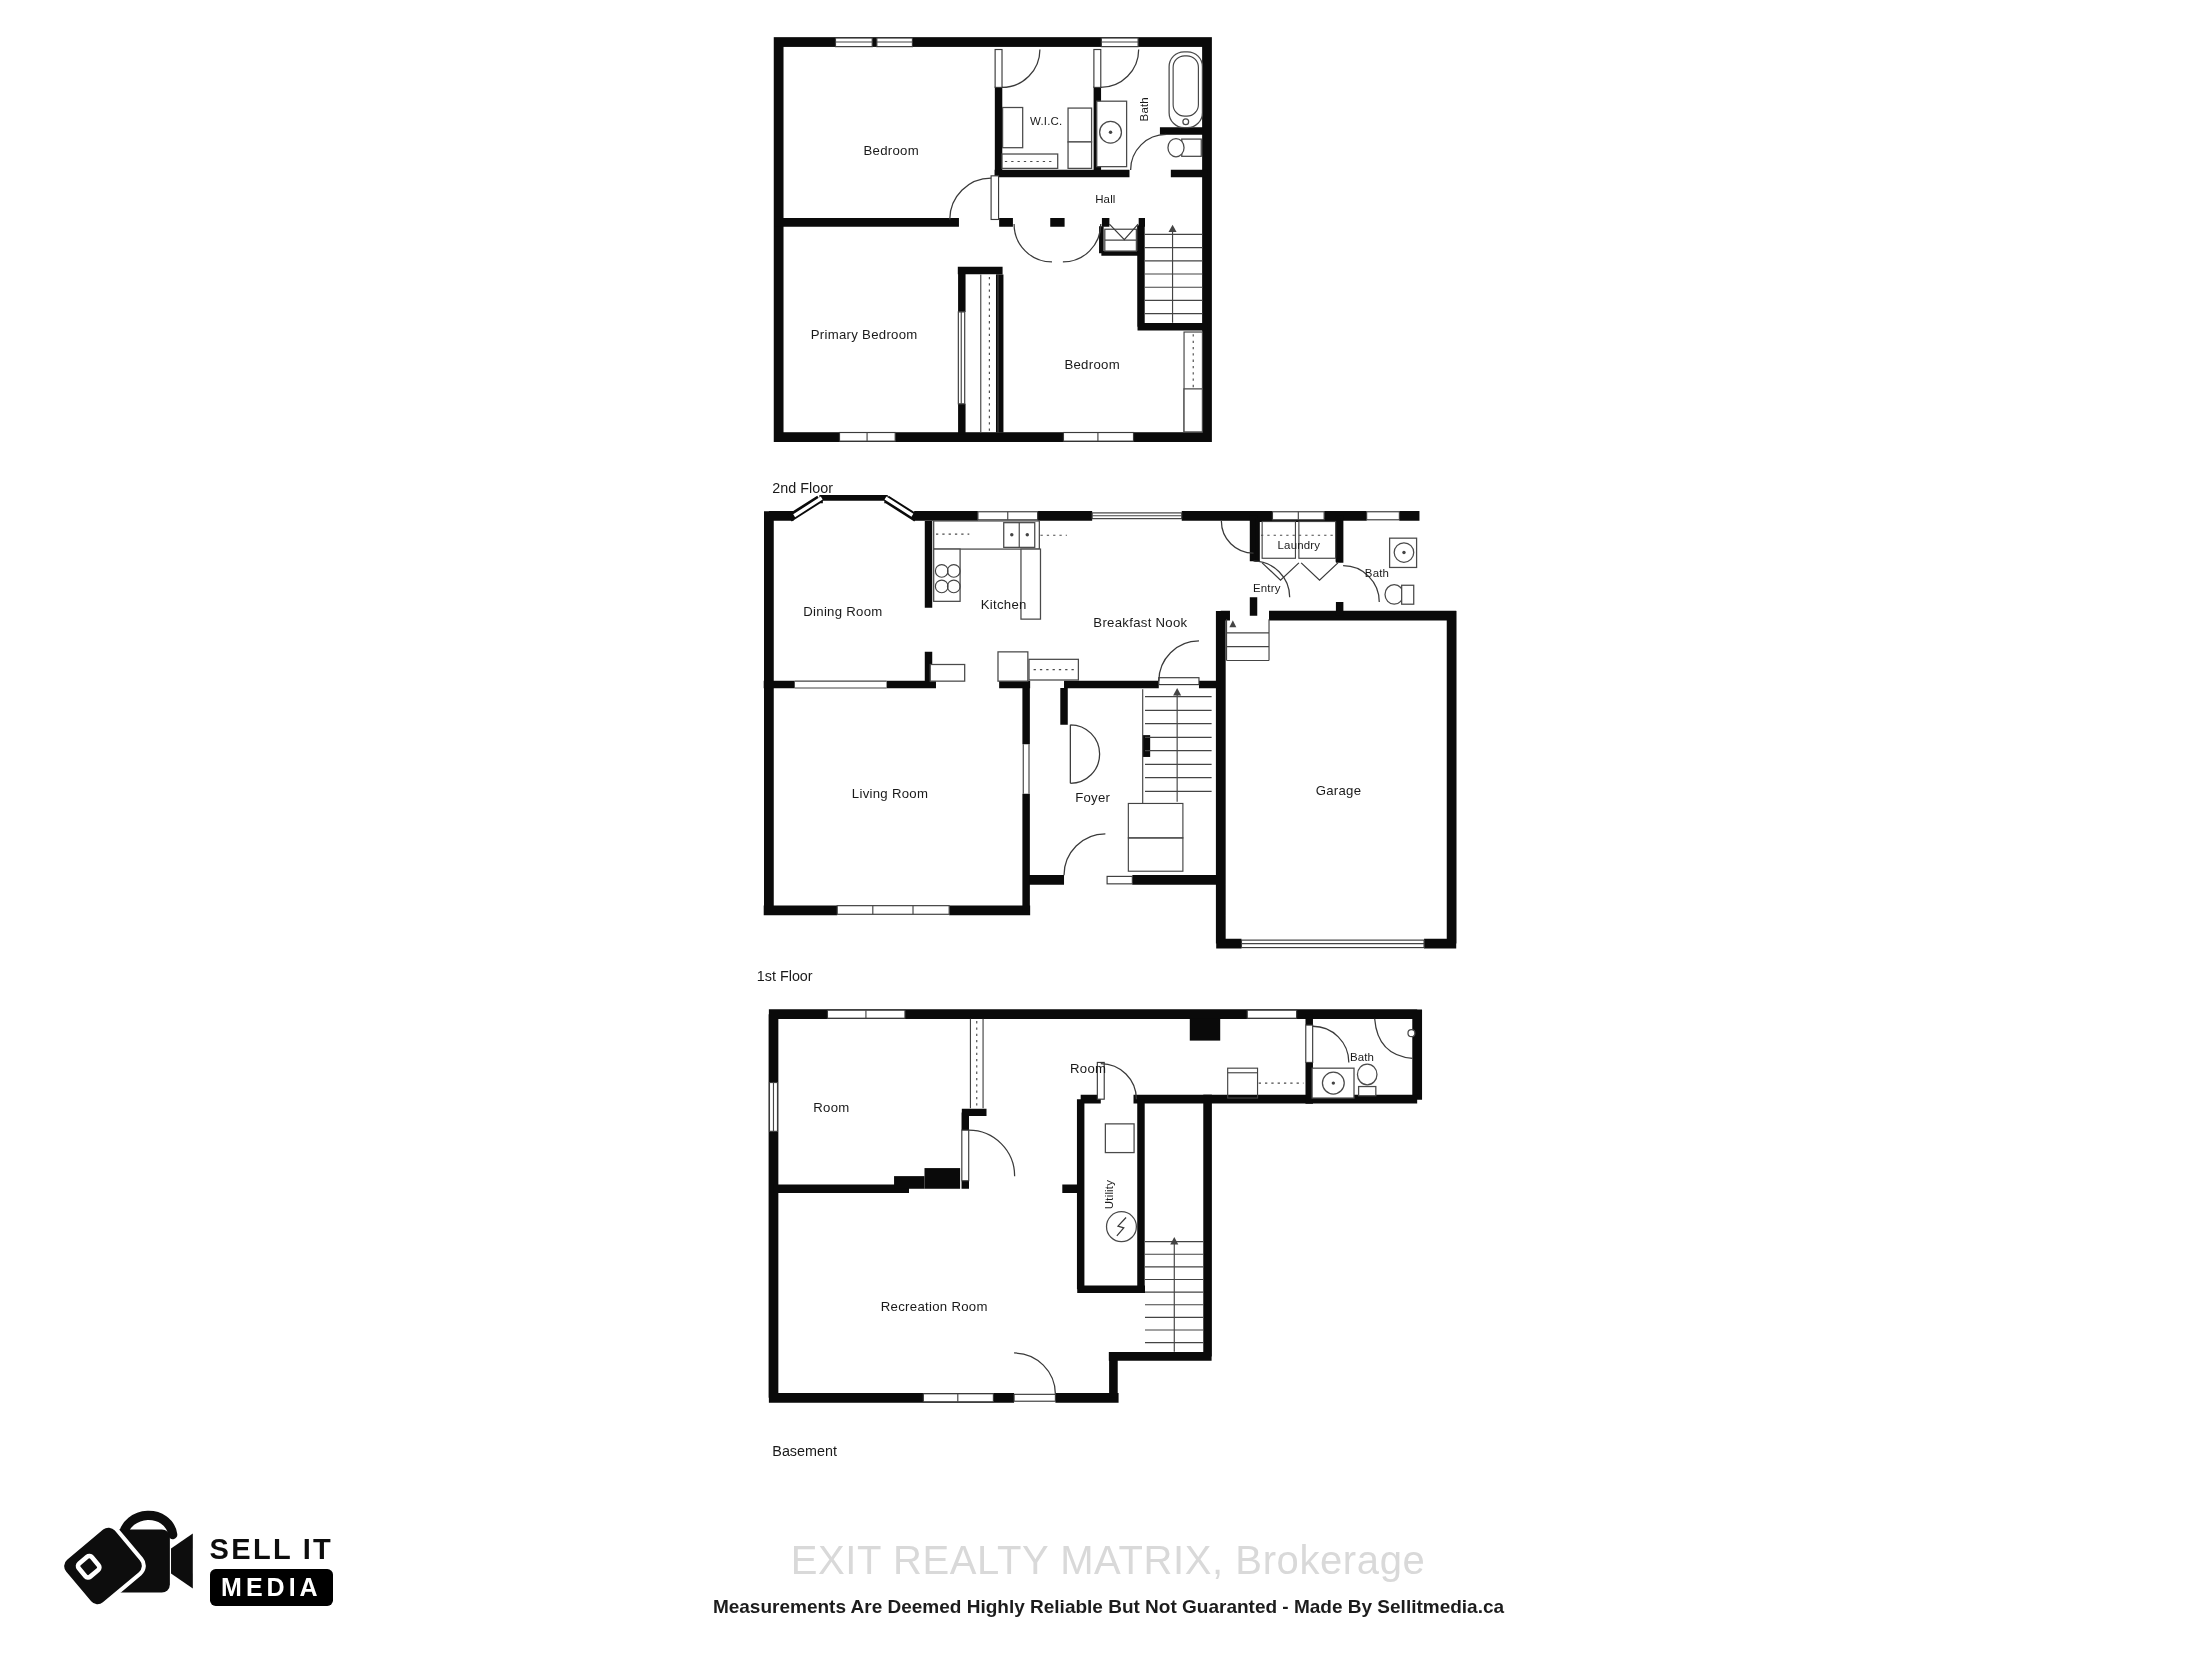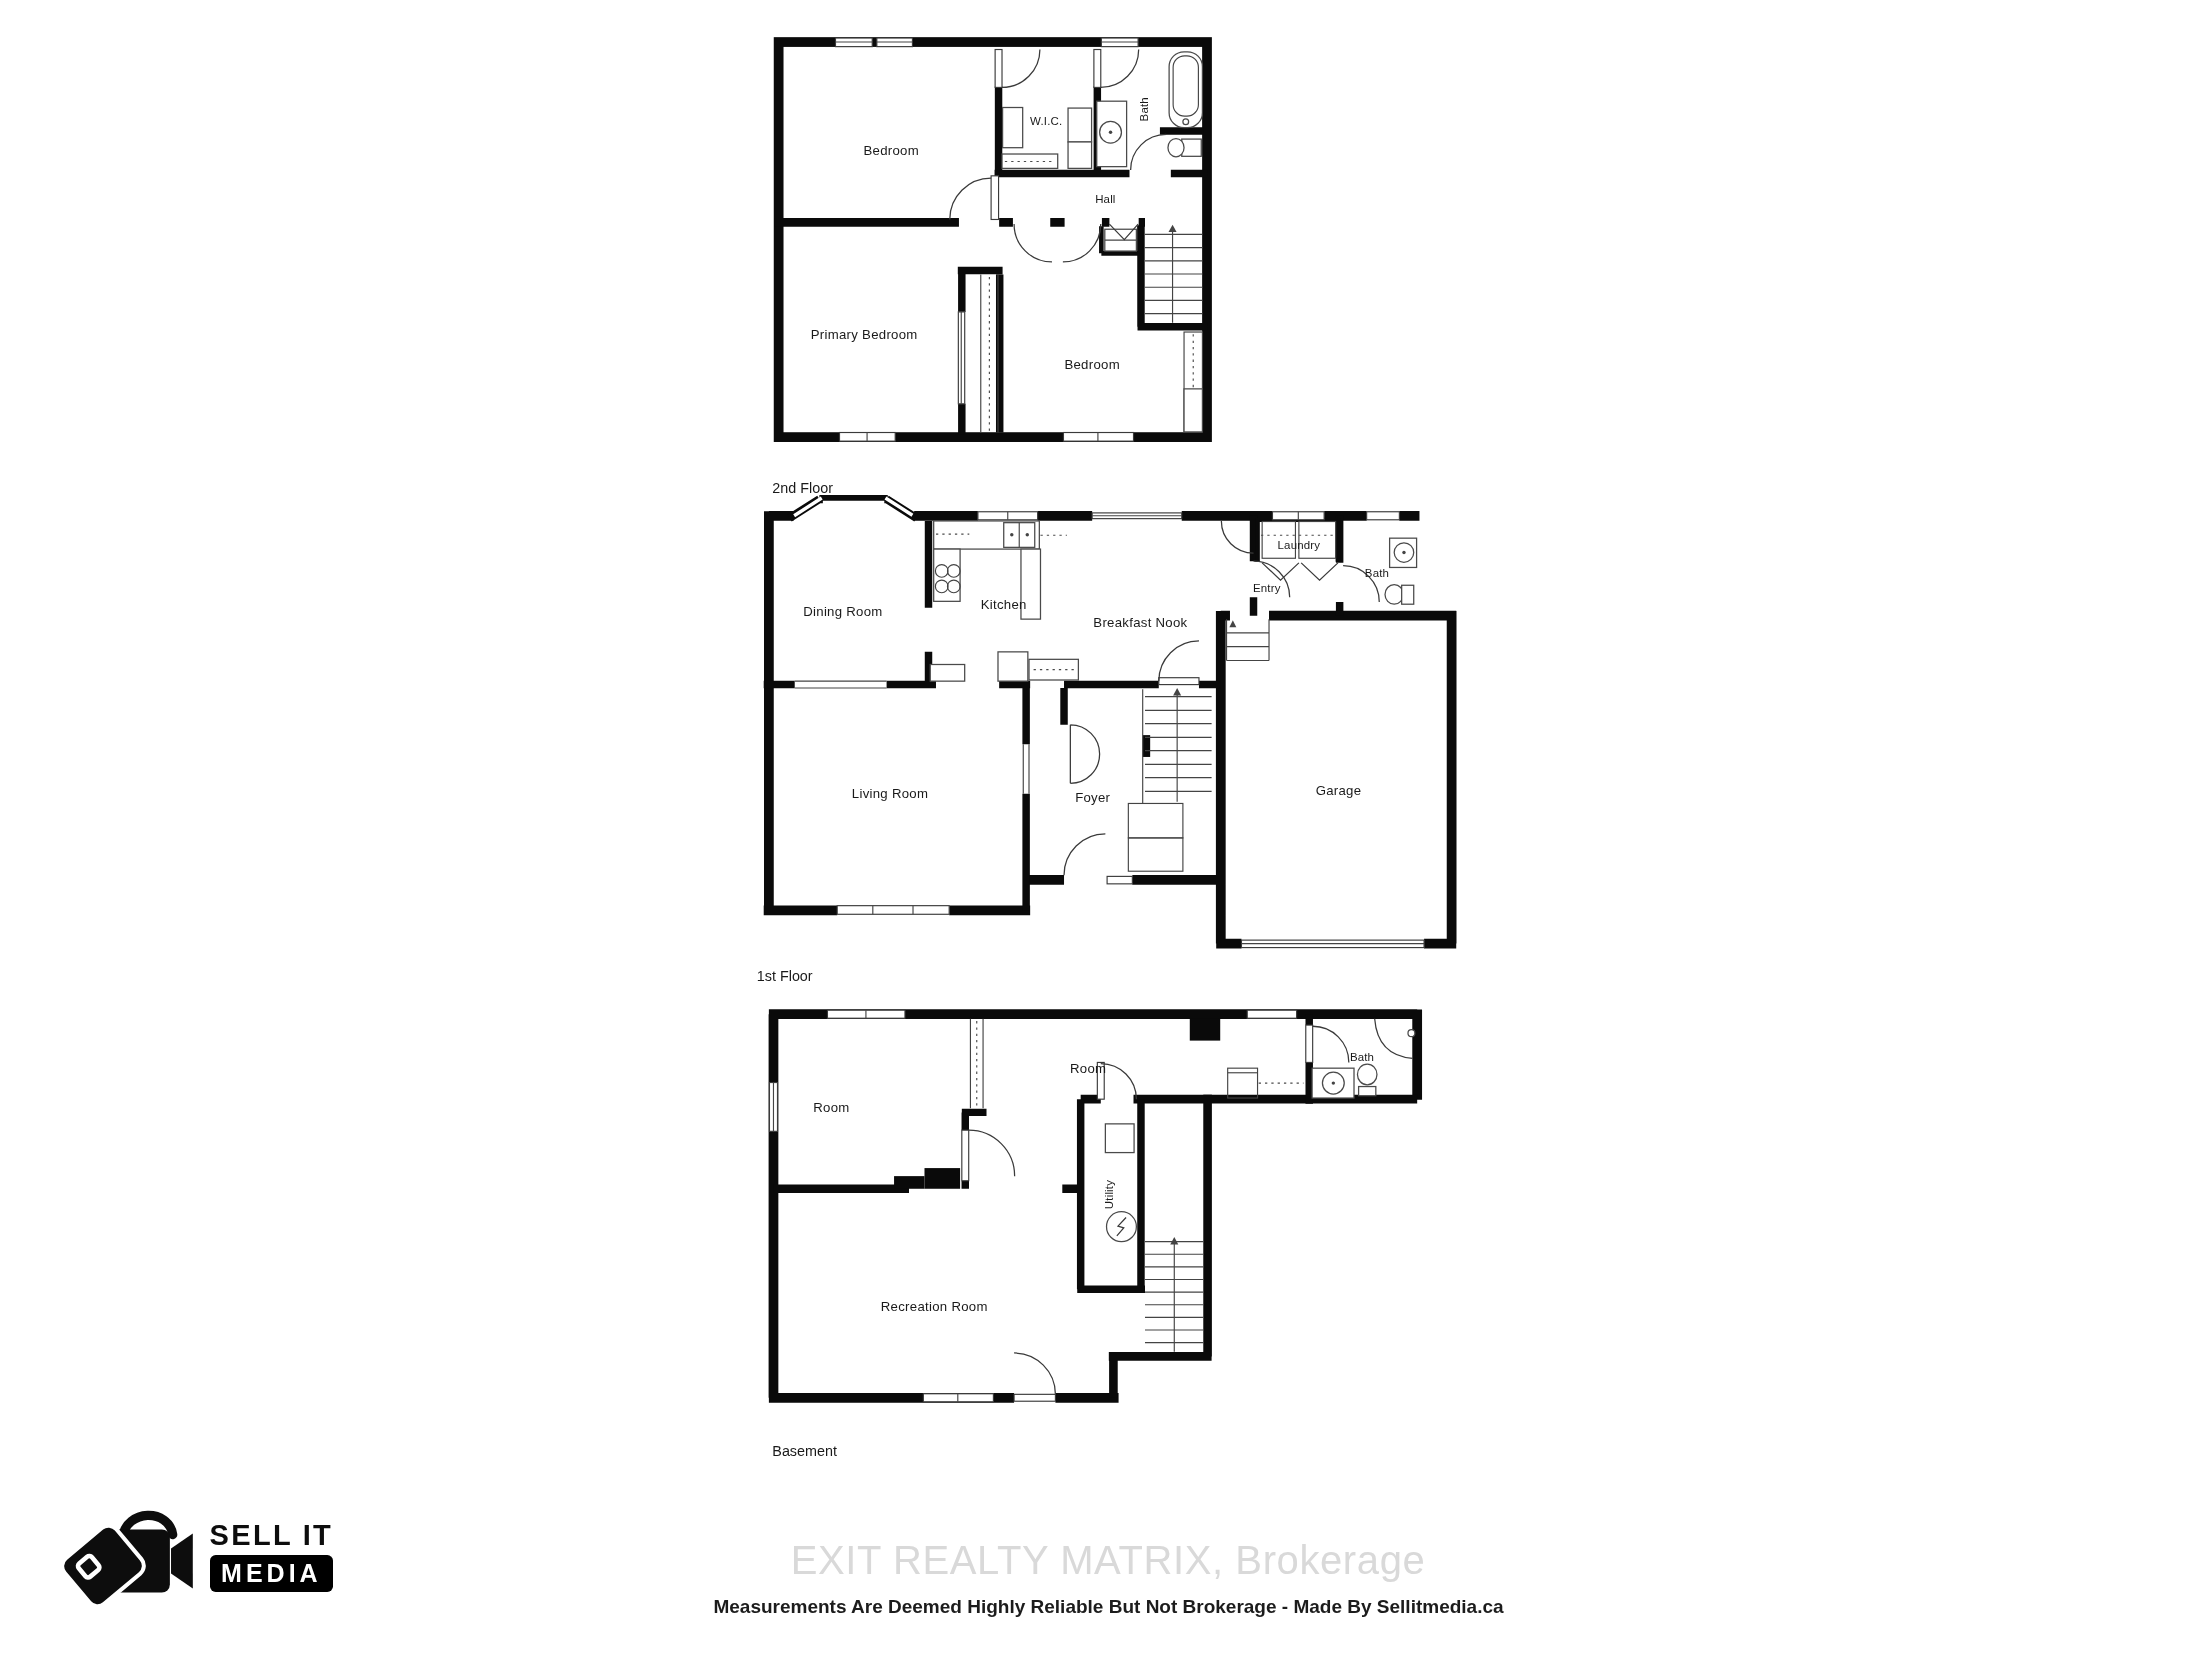--- a/index.html
+++ b/index.html
@@ -12,21 +12,21 @@
   .wall{stroke:#0a0a0a;fill:none;}
   .thin{stroke:#444;stroke-width:2;fill:none;}
   .fix{stroke:#4a4a4a;stroke-width:2.2;fill:#fff;}
   .door{stroke:#3a3a3a;stroke-width:2.2;fill:none;}
   .leaf{fill:#fff;stroke:#3a3a3a;stroke-width:2;}
   .winr{fill:#fff;stroke:#3a3a3a;stroke-width:2;}
   .dash{stroke:#4a4a4a;stroke-width:2;fill:none;stroke-dasharray:4 7;}
   .blackfill{fill:#0a0a0a;stroke:none;}
   
   #logo{position:absolute;left:62px;top:1498px;display:flex;align-items:flex-start;gap:12.6px;}
-  #logo-text{display:flex;flex-direction:column;gap:3.4px;margin-top:21px;}
+  #logo-text{display:flex;flex-direction:column;gap:3.4px;margin-top:35px;}
   #logo-line1{font-size:29px;font-weight:800;letter-spacing:2.3px;color:#0d0d0d;white-space:nowrap;}
   #logo-line2{font-size:25px;font-weight:800;letter-spacing:4px;color:#ffffff;background:#000000;border-radius:5.7px;padding:3.4px 8px 4.6px 8px;text-align:center;white-space:nowrap;}
   #watermark{position:absolute;left:643px;top:1538px;width:930px;text-align:center;font-size:40px;font-weight:500;color:#d9d9d9;white-space:nowrap;letter-spacing:0.6px;text-shadow:0 0.6px 0 #ffffff;}
   #disclaimer{position:absolute;left:655px;top:1596px;width:907px;text-align:center;font-size:19px;font-weight:600;color:#1c1c1c;white-space:nowrap;}
 </style>
 </head>
 <body>
 
 <svg id="plan-svg" width="2205" height="1654" viewBox="0 0 3840 2880">
 
@@ -266,14 +266,14 @@
       <rect x="36" y="88" width="30" height="30" rx="6" fill="none" stroke="#ffffff" stroke-width="8"></rect>
     </g>
   </svg>
   <div id="logo-text">
     <div id="logo-line1">SELL IT</div>
     <div id="logo-line2">MEDIA</div>
   </div>
 </div>
 
 <div id="watermark">EXIT REALTY MATRIX, Brokerage</div>
-<div id="disclaimer">Measurements Are Deemed Highly Reliable But Not Brokerage - Made By Sellitmedia.ca</div>
+<div id="disclaimer">Measurements Are Deemed Highly Reliable But Not Guaranted - Made By Sellitmedia.ca</div>
 
 
 </body></html>

